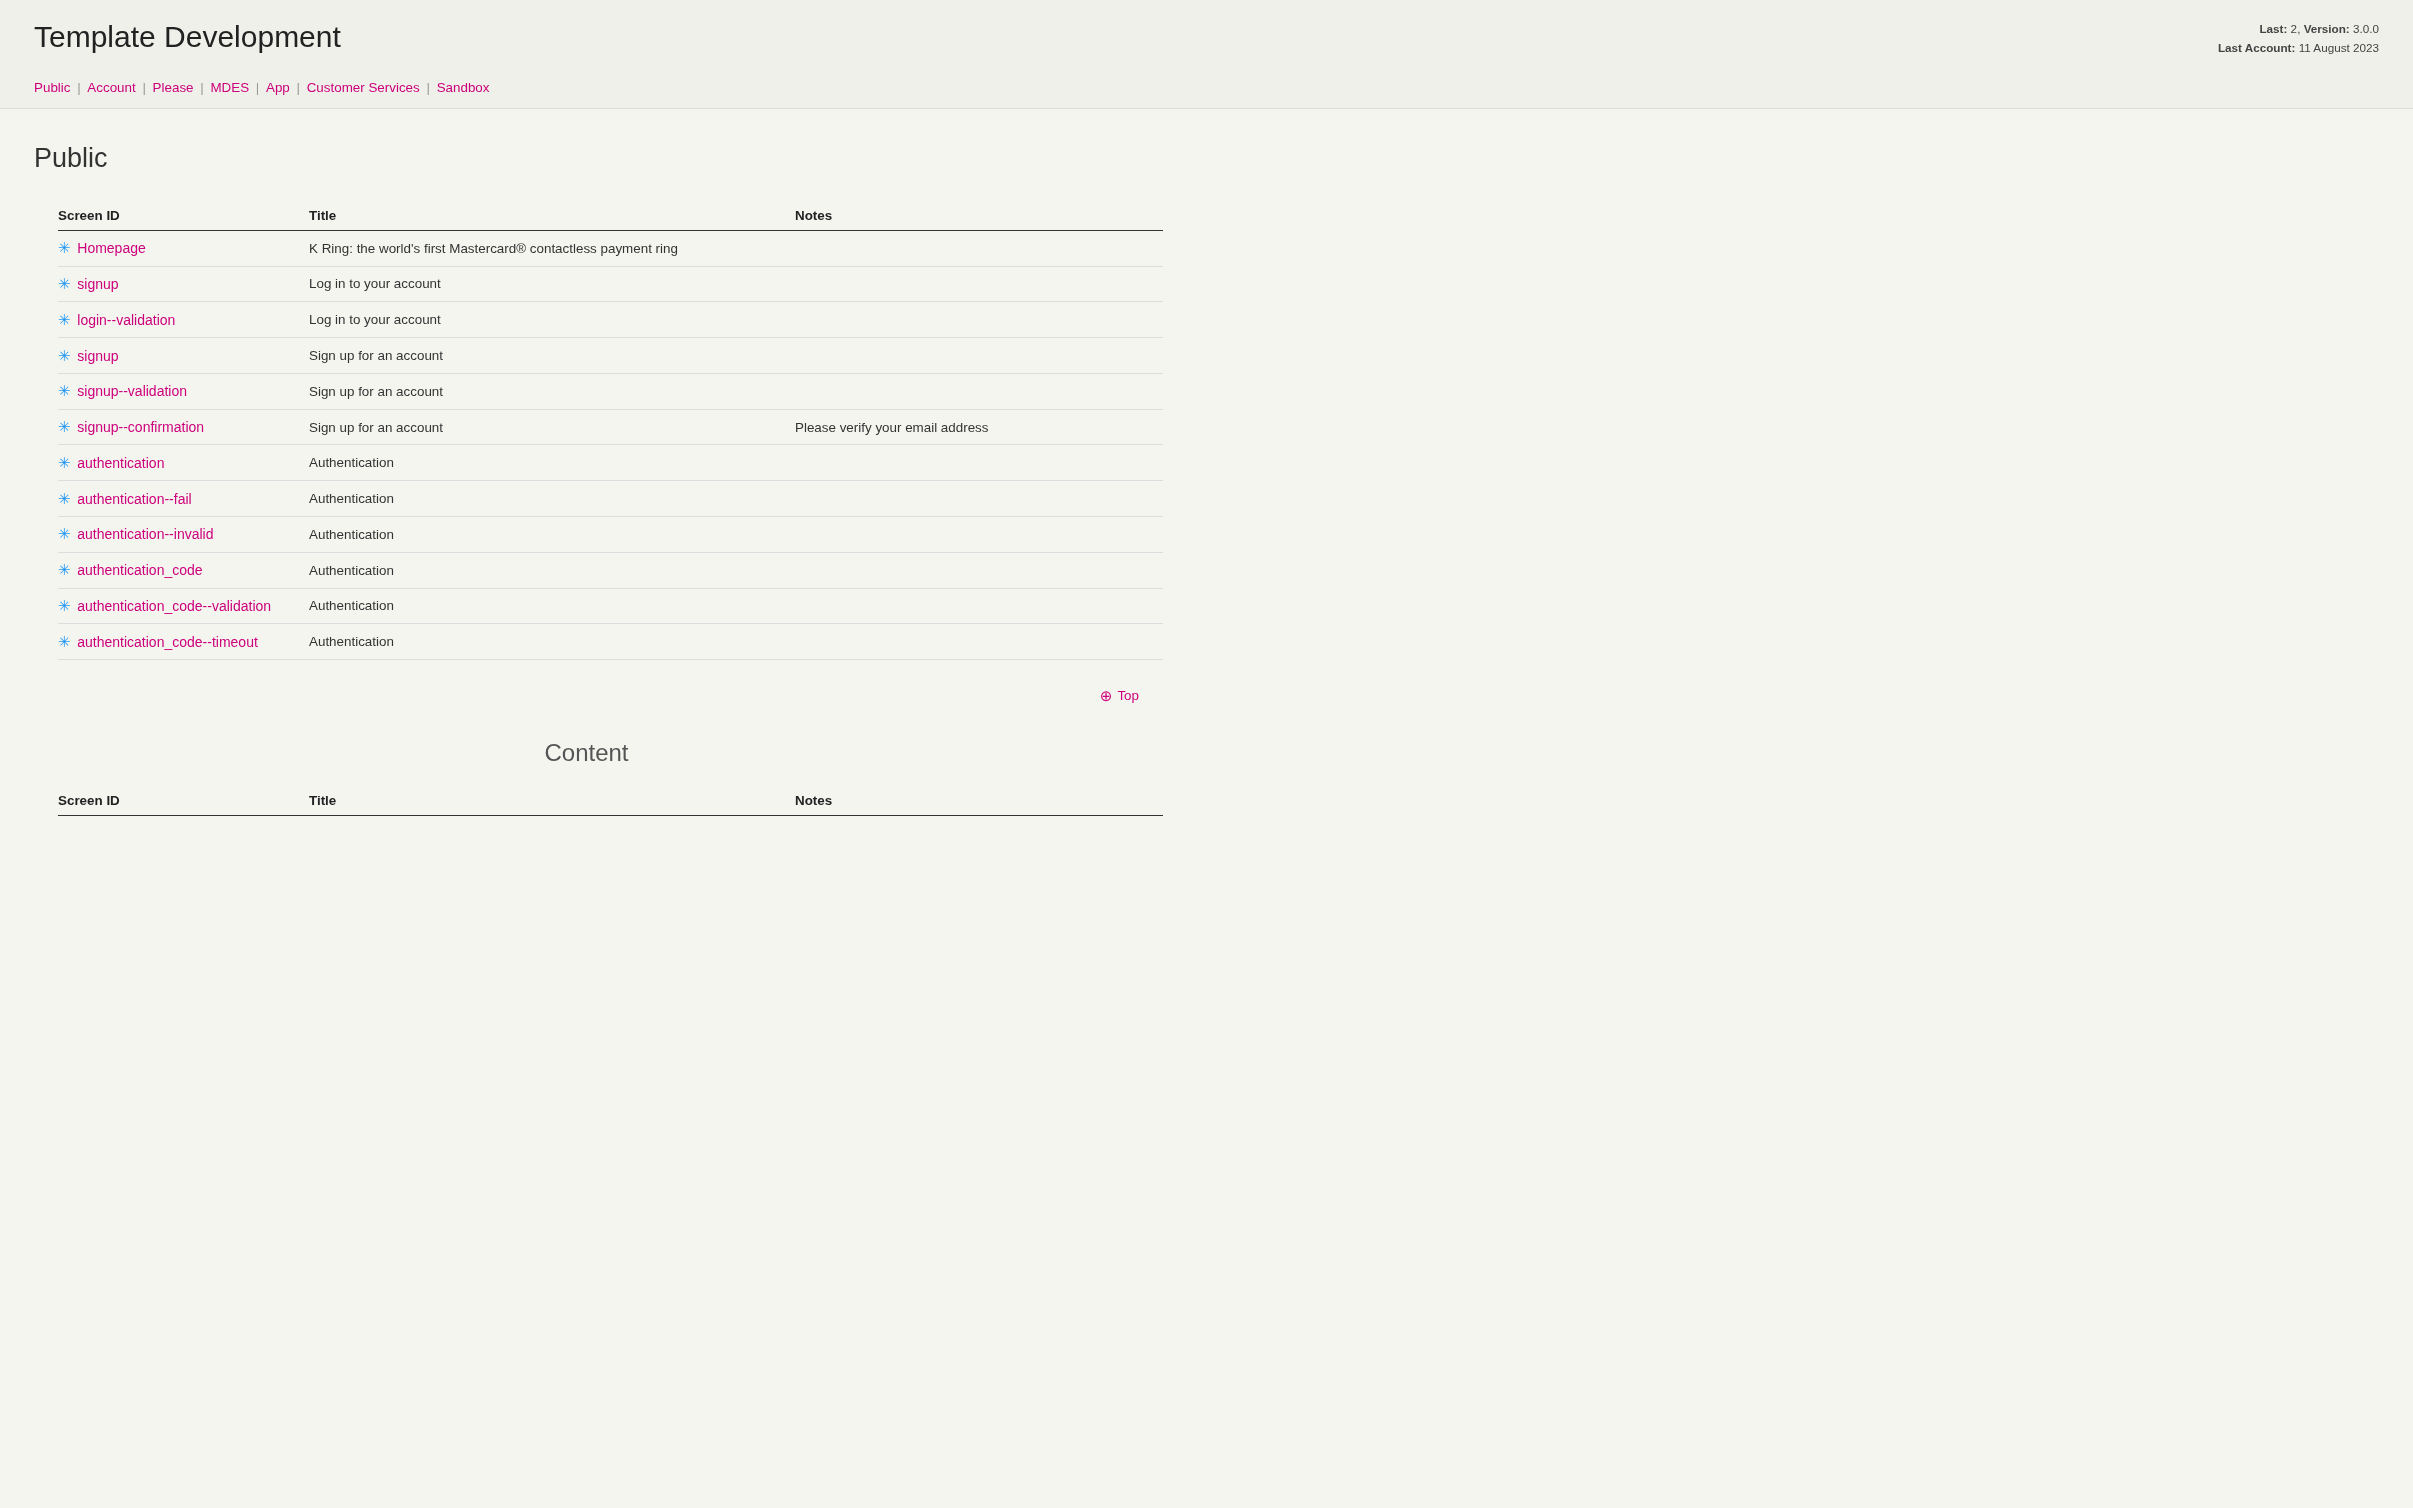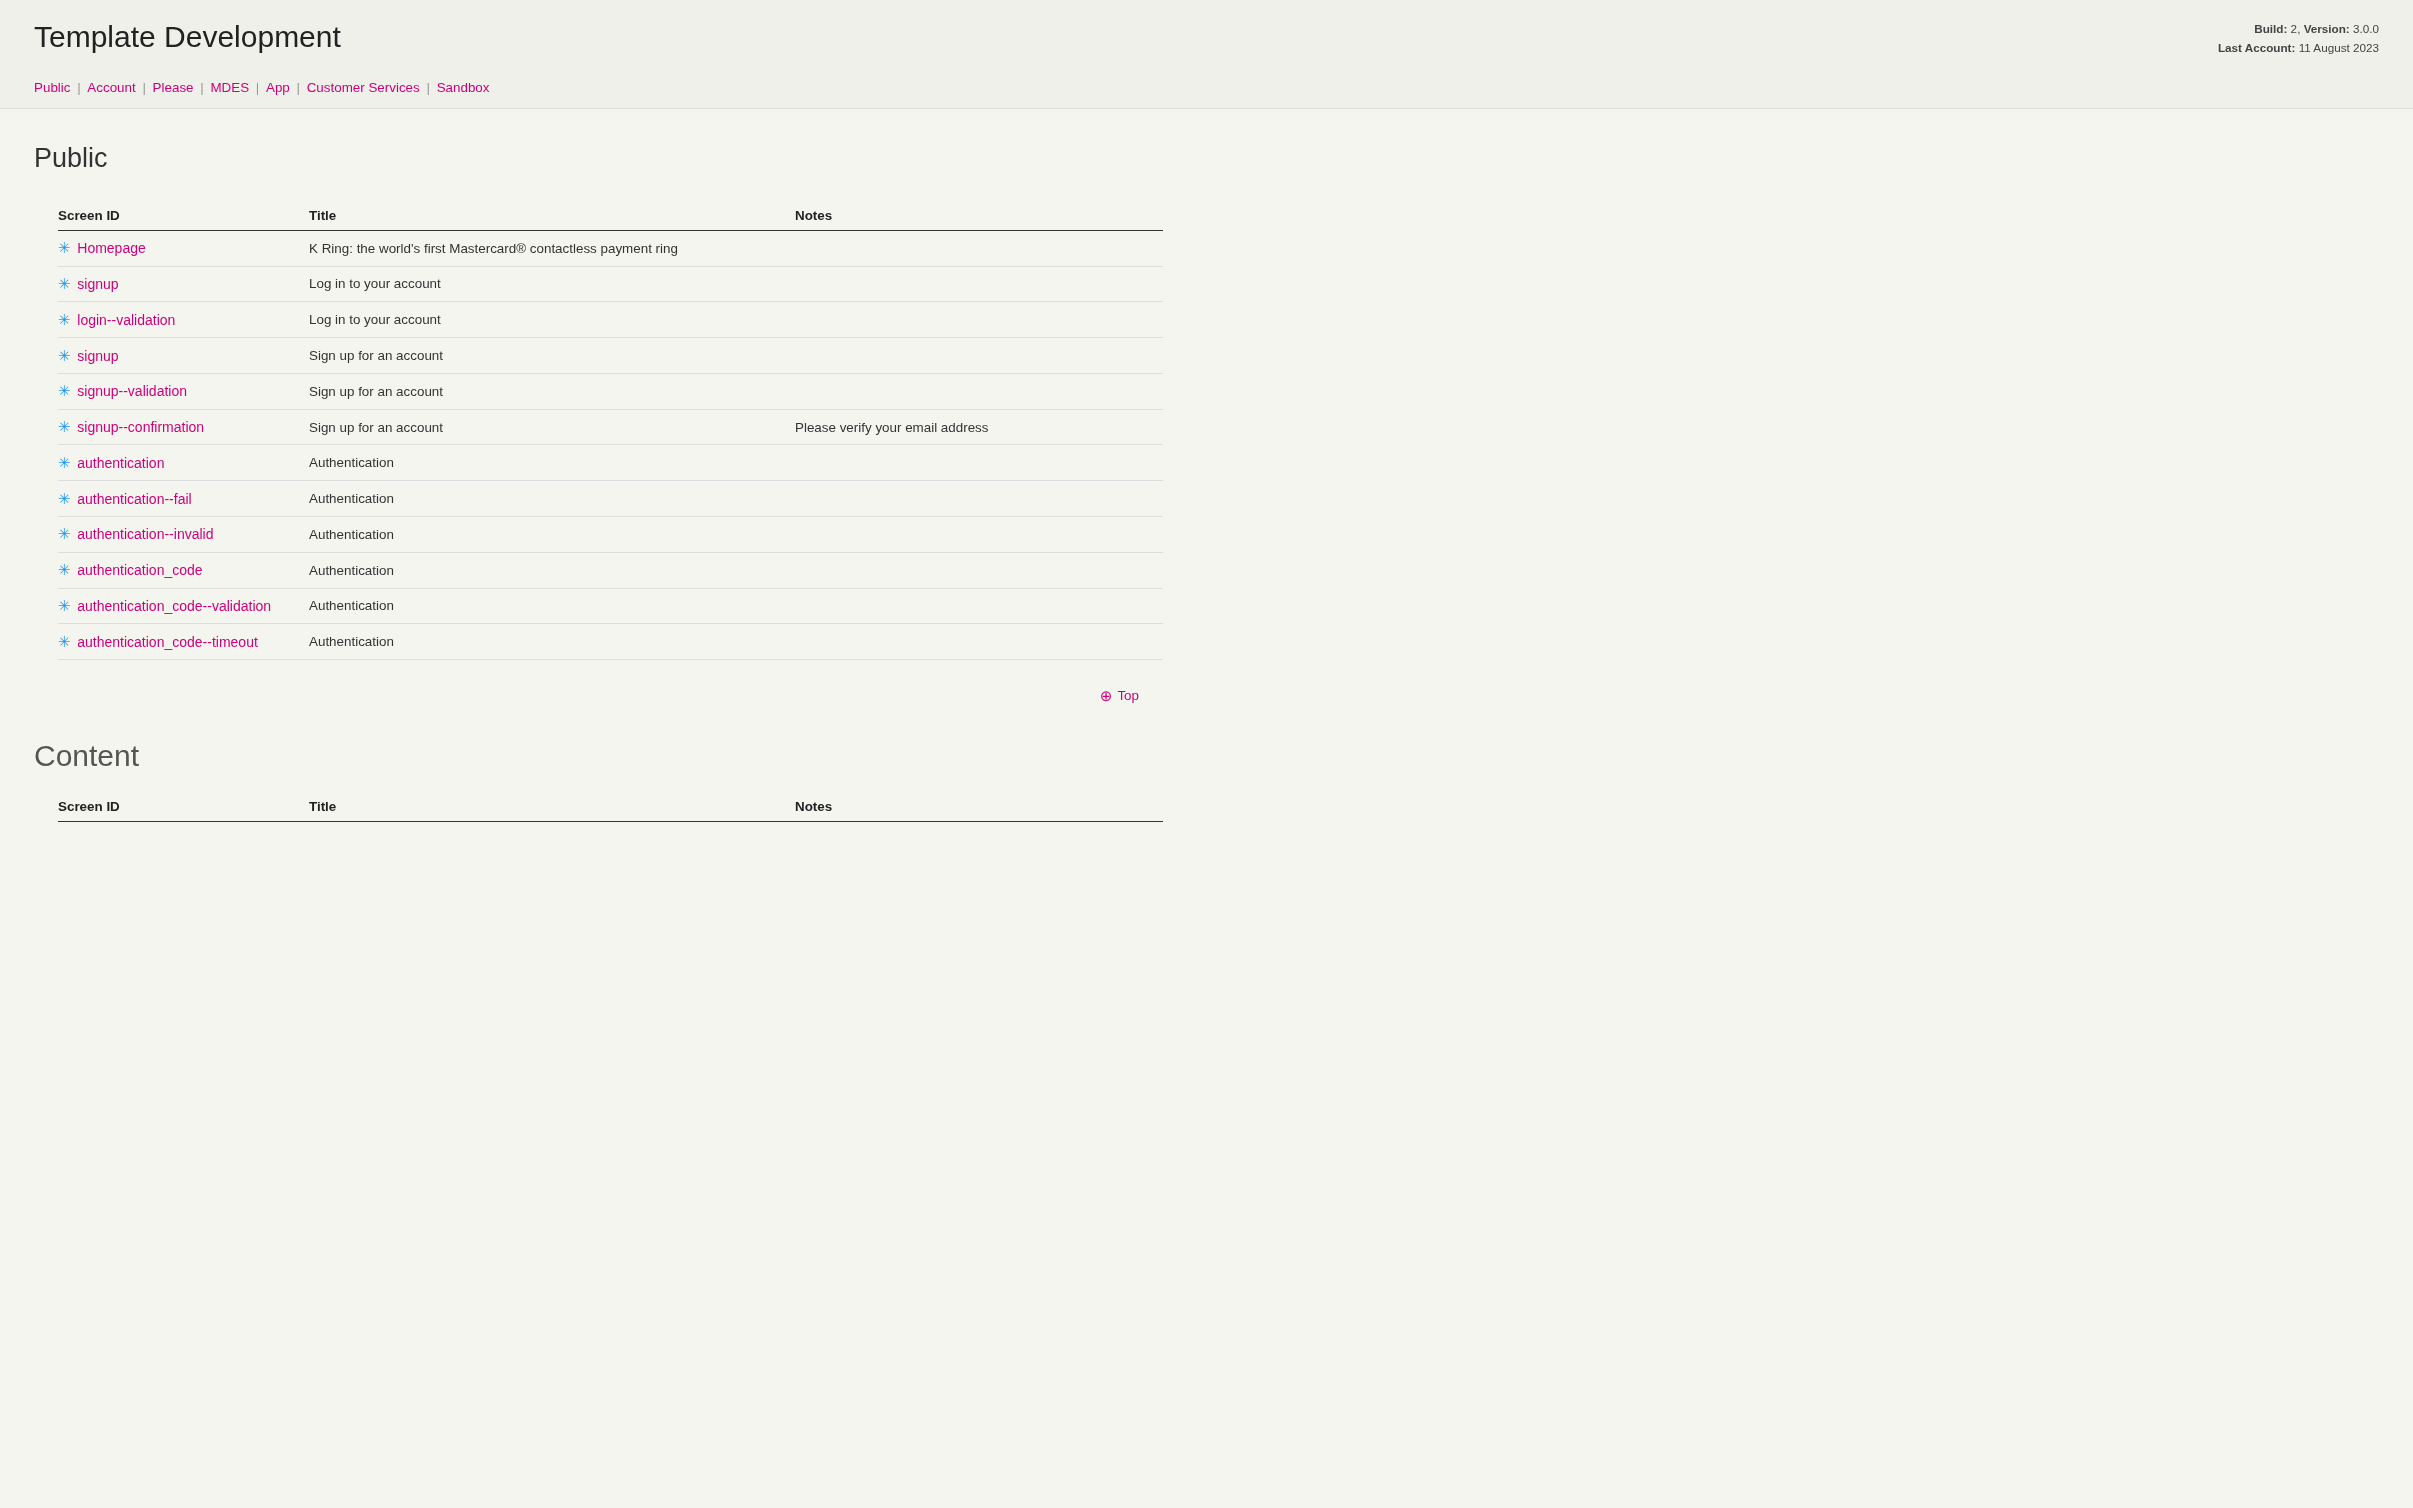--- a/index.html
+++ b/index.html
@@ -151,24 +151,25 @@
 
     .top-icon {
       font-size: 15px;
     }
 
     .content-section {
       margin-top: 6.7px;
     }
 
     .content-section-title {
-      font-size: 30px;
+      font-size: 24px;
       font-weight: 400;
       color: #555;
       margin-bottom: 20px;
+      text-align: center;
     }
   </style>
 </head>
 <body>
 
 <div class="header">
   <div class="header-top">
     <div>
       <h1 class="site-title">Template Development</h1>
       <nav class="nav">
@@ -183,21 +184,21 @@
           <span class="nav-separator">|</span>
           <a class="nav-item" href="#app">App</a>
           <span class="nav-separator">|</span>
           <a class="nav-item" href="#customer-services">Customer Services</a>
           <span class="nav-separator">|</span>
           <a class="nav-item" href="#sandbox">Sandbox</a>
         </nav>
     </div>
     <div class="build-info">
       <div>
-        <strong>Build:</strong>
+        <strong>Last:</strong>
         <span>2</span>,
         <strong>Version:</strong>
         <span>3.0.0</span>
       </div>
       <div>
         <strong>Last Account:</strong>
         <span>11 August 2023</span>
       </div>
     </div>
   </div>

